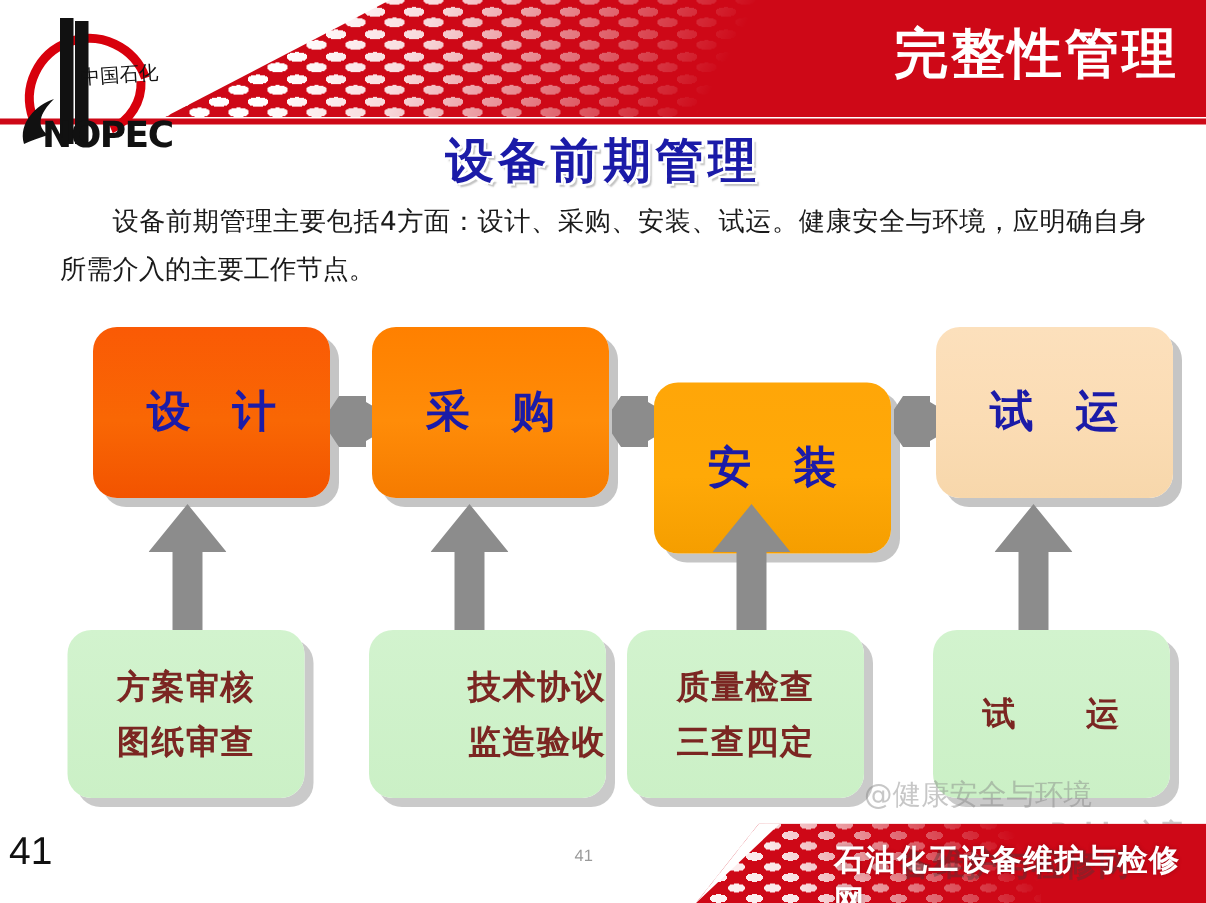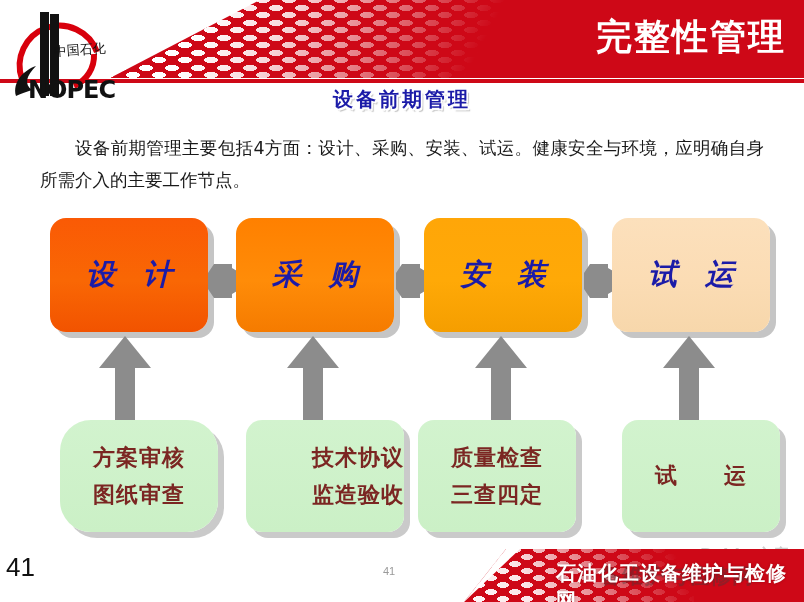--- a/index.html
+++ b/index.html
@@ -42,52 +42,52 @@
     position:absolute;left:0;top:79px;width:804px;height:4px;background:#CE0817;
   }
 
   
   .logo{position:absolute;left:2px;top:4px;width:114px;height:100px;}
   .logo svg{display:block;}
 
   
   .slide-title{
     position:absolute;left:0;top:86px;width:804px;text-align:center;
-    font-size:20px;font-weight:bold;color:#1B1BA8;letter-spacing:3px;
+    font-size:32px;font-weight:bold;color:#1B1BA8;letter-spacing:3px;
     text-shadow:
       -1.5px -1.5px 0 #fff, 1.5px -1.5px 0 #fff,
       -1.5px 1.5px 0 #fff, 1.5px 1.5px 0 #fff,
       2.5px 2.5px 1px rgba(120,120,120,.45);
     font-family:"DejaVu Sans","Liberation Sans",sans-serif;
   }
 
   
   .body-text{
     position:absolute;left:40px;top:132px;width:724px;
     font-size:17.5px;color:#1a1a1a;line-height:1.85;
     text-indent:2em;text-align:justify;
     font-family:"DejaVu Sans","Liberation Sans",sans-serif;
   }
 
   
-  .flow-row{position:absolute;left:4px;top:218px;width:656px;height:120px;font-style:italic;}
+  .flow-row{position:absolute;left:16px;top:218px;width:656px;height:120px;}
   .fbox{
     position:absolute;top:0;width:158px;height:114px;
     border-radius:16px;
     box-shadow:6px 6px 0 rgba(150,150,150,.55);
     display:flex;align-items:center;justify-content:center;
   }
   .fbox span{
     color:#1B1BA8;font-size:29px;font-weight:bold;letter-spacing:9px;
     text-indent:9px;
     font-family:"DejaVu Sans","Liberation Sans",sans-serif;
   }
   .fbox.b1{left:46px;background:linear-gradient(180deg,#FA5A05 0%,#F96704 55%,#F25300 100%);}
   .fbox.b2{left:232px;background:linear-gradient(180deg,#FF8000 0%,#FF8C08 55%,#F57B00 100%);}
-  .fbox.b3{left:420px;background:linear-gradient(180deg,#FFA608 0%,#FFA907 55%,#F59E00 100%);}
+  .fbox.b3{left:420px;background:linear-gradient(180deg,#FFA608 0%,#FFA907 55%,#F59E00 100%);margin-top:37px;}
   .fbox.b4{left:608px;background:linear-gradient(180deg,#FCE0BC 0%,#FBDCB4 55%,#F7D7AB 100%);}
 
   .arrow-r{
     position:absolute;top:46px;width:46px;height:34px;
     background:#8C8C8C;
     clip-path:polygon(0 9px,6px 0,24px 0,24px 4px,46px 17px,24px 30px,24px 34px,6px 34px,0 25px);
   }
   .arrow-r.a1{left:204px;}
   .arrow-r.a2{left:392px;}
   .arrow-r.a3{left:580px;}
@@ -109,21 +109,21 @@
     border-radius:16px;
     box-shadow:6px 6px 0 rgba(150,150,150,.5);
     display:flex;flex-direction:column;align-items:center;justify-content:center;
     gap:7px;
   }
   .gbox div{
     color:#7B2622;font-size:22px;font-weight:bold;letter-spacing:1px;
     white-space:pre;
     font-family:"DejaVu Sans","Liberation Sans",sans-serif;
   }
-  .gbox.g1{left:60px;border-radius:31px;}
+  .gbox.g1{left:45px;}
   .gbox.g2{left:246px;align-items:flex-end;}
   .gbox.g3{left:418px;}
   .gbox.g4{left:622px;}
 
   
   .page-num-big{
     position:absolute;left:6px;top:552px;font-size:26px;color:#111;
     font-family:"Liberation Sans",sans-serif;
   }
   .page-num-small{
@@ -241,20 +241,21 @@
     <div>监造验收</div>
   </div>
   <div class="gbox g3">
     <div>质量检查</div>
     <div>三查四定</div>
   </div>
   <div class="gbox g4">
     <div>试　　运</div>
   </div>
 
+  <div class="wm-hse">@健康安全与环境</div>
   <div class="wm-baidu">Baidu 文库</div>
   <svg class="wm-paw" viewBox="0 0 30 20">
     <ellipse cx="7" cy="6" rx="3" ry="4" fill="#8a8a8a"></ellipse>
     <ellipse cx="14" cy="4" rx="3" ry="4" fill="#8a8a8a"></ellipse>
     <ellipse cx="21" cy="6" rx="3" ry="4" fill="#8a8a8a"></ellipse>
     <ellipse cx="14" cy="14" rx="6" ry="5" fill="#8a8a8a"></ellipse>
   </svg>
 
   <div class="page-num-big">41</div>
   <div class="page-num-small">41</div>

